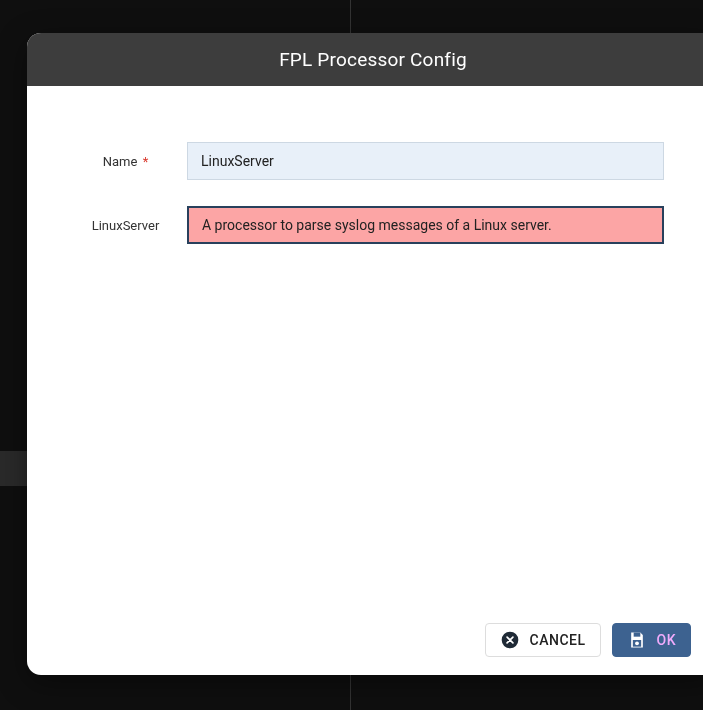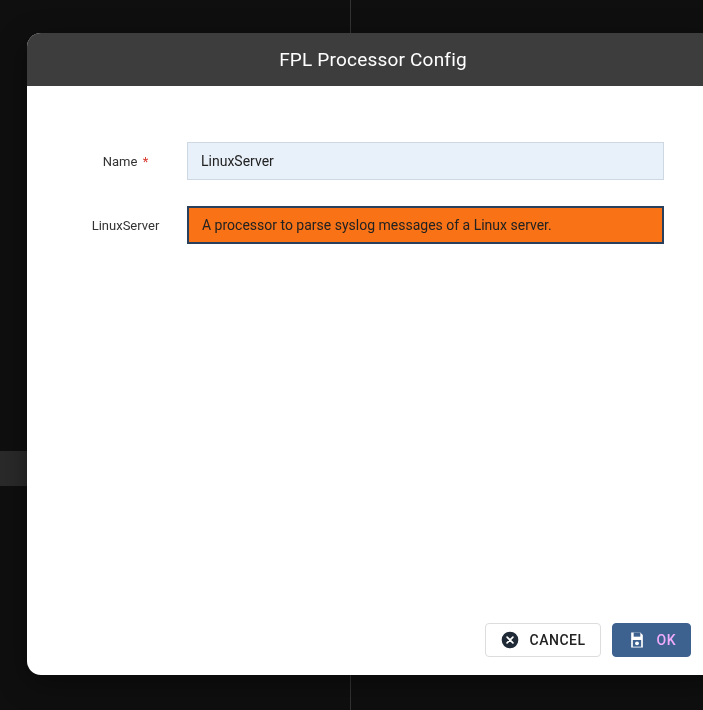--- a/index.html
+++ b/index.html
@@ -86,21 +86,21 @@
       border: 1px solid #cdd8e3;
       border-radius: 0;
       padding: 0 13px;
       font-size: 14px;
       color: #222;
       font-family: inherit;
       outline: none;
     }
     .form-input.focused {
       border: 2px solid #28405c;
-      background: #f97316;
+      background: #fca5a5;
     }
     .modal-footer {
       position: absolute;
       right: 28px;
       bottom: 18px;
       display: flex;
       gap: 11px;
     }
     .btn {
       display: inline-flex;

